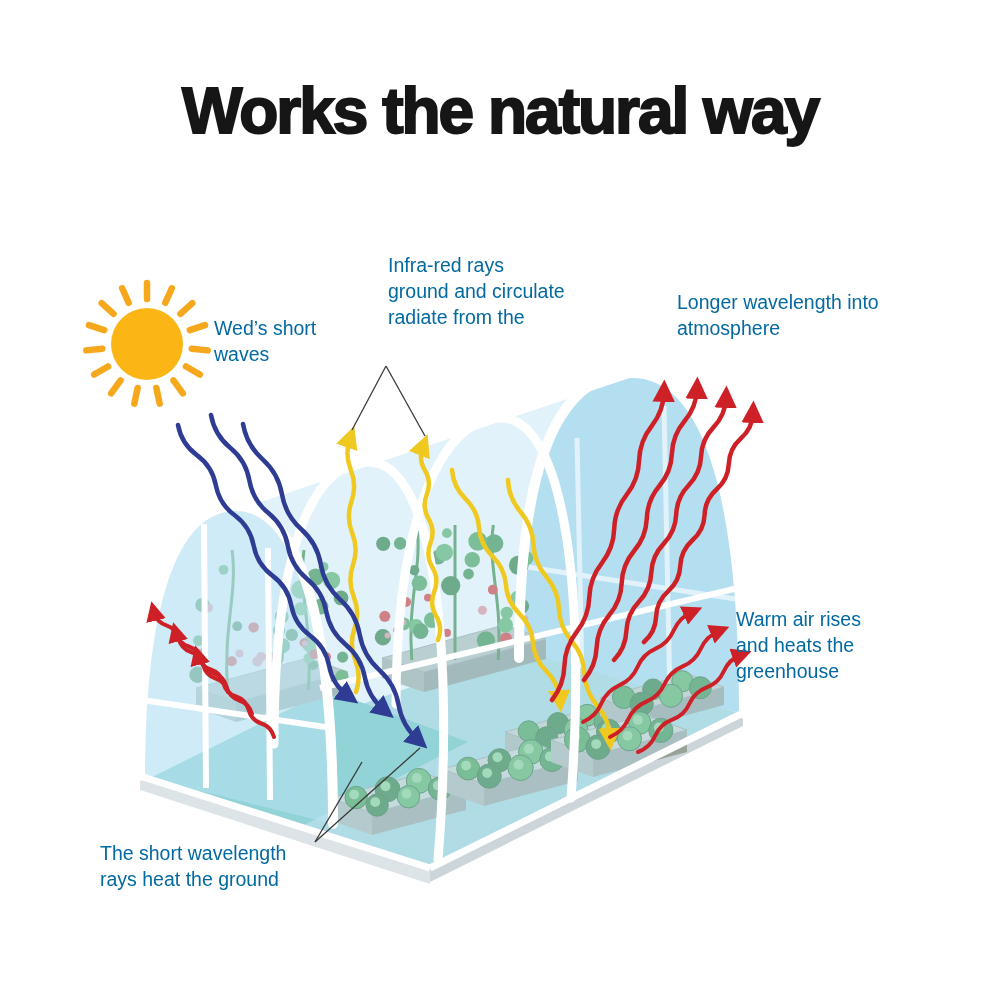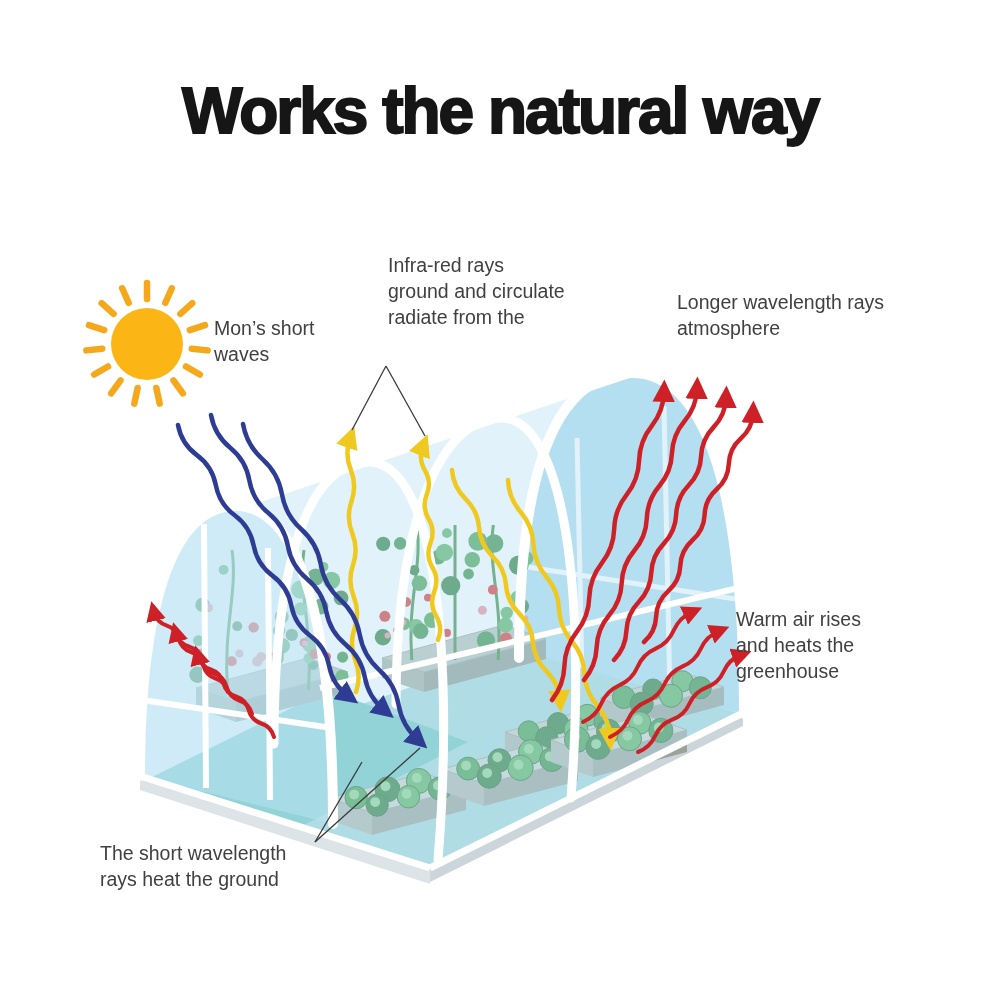--- a/index.html
+++ b/index.html
@@ -2,21 +2,21 @@
 <html><head>
 <meta charset="utf-8">
 <style>
   html,body{margin:0;padding:0;background:#ffffff;}
   .page{position:relative;width:1000px;height:992px;background:#ffffff;overflow:hidden;
         font-family:"Liberation Sans", sans-serif;}
   .title{position:absolute;left:0;right:0;top:74px;text-align:center;
          font-size:64px;font-weight:bold;letter-spacing:-2px;color:#161616;
          -webkit-text-stroke:2px #161616;}
   #scene{position:absolute;left:0;top:0;}
-  .label{position:absolute;font-size:19.5px;line-height:1.33;color:#404040;}
+  .label{position:absolute;font-size:19.5px;line-height:1.33;color:#0369a1;}
 </style>
 </head>
 <body>
 
 <div class="page">
 
   <div class="title">Works the natural way</div>
 
   <svg id="scene" width="1000" height="1000" viewBox="0 0 1000 1000">
     <defs>
@@ -250,32 +250,32 @@
 
     <g stroke="#3a3a3a" stroke-width="1.3">
       <line x1="386" y1="366" x2="352" y2="430"></line>
       <line x1="386" y1="366" x2="425" y2="436"></line>
       <line x1="315" y1="842" x2="362" y2="762"></line>
       <line x1="315" y1="842" x2="420" y2="748"></line>
     </g>
   </svg>
 
   <div class="label" style="left:214px;top:316px;width:130px">
-    <div>Mon’s short</div>
+    <div>Wed’s short</div>
     <div>waves</div>
   </div>
 
   <div class="label" style="left:388px;top:253px;width:230px">
     <div>Infra-red rays</div>
     <div>ground and circulate</div>
     <div>radiate from the</div>
   </div>
 
   <div class="label" style="left:677px;top:290px;width:245px">
-    <div>Longer wavelength rays</div>
+    <div>Longer wavelength into</div>
     <div>atmosphere</div>
   </div>
 
   <div class="label" style="left:736px;top:607px;width:160px">
     <div>Warm air rises</div>
     <div>and heats the</div>
     <div>greenhouse</div>
   </div>
 
   <div class="label" style="left:100px;top:841px;width:225px">

